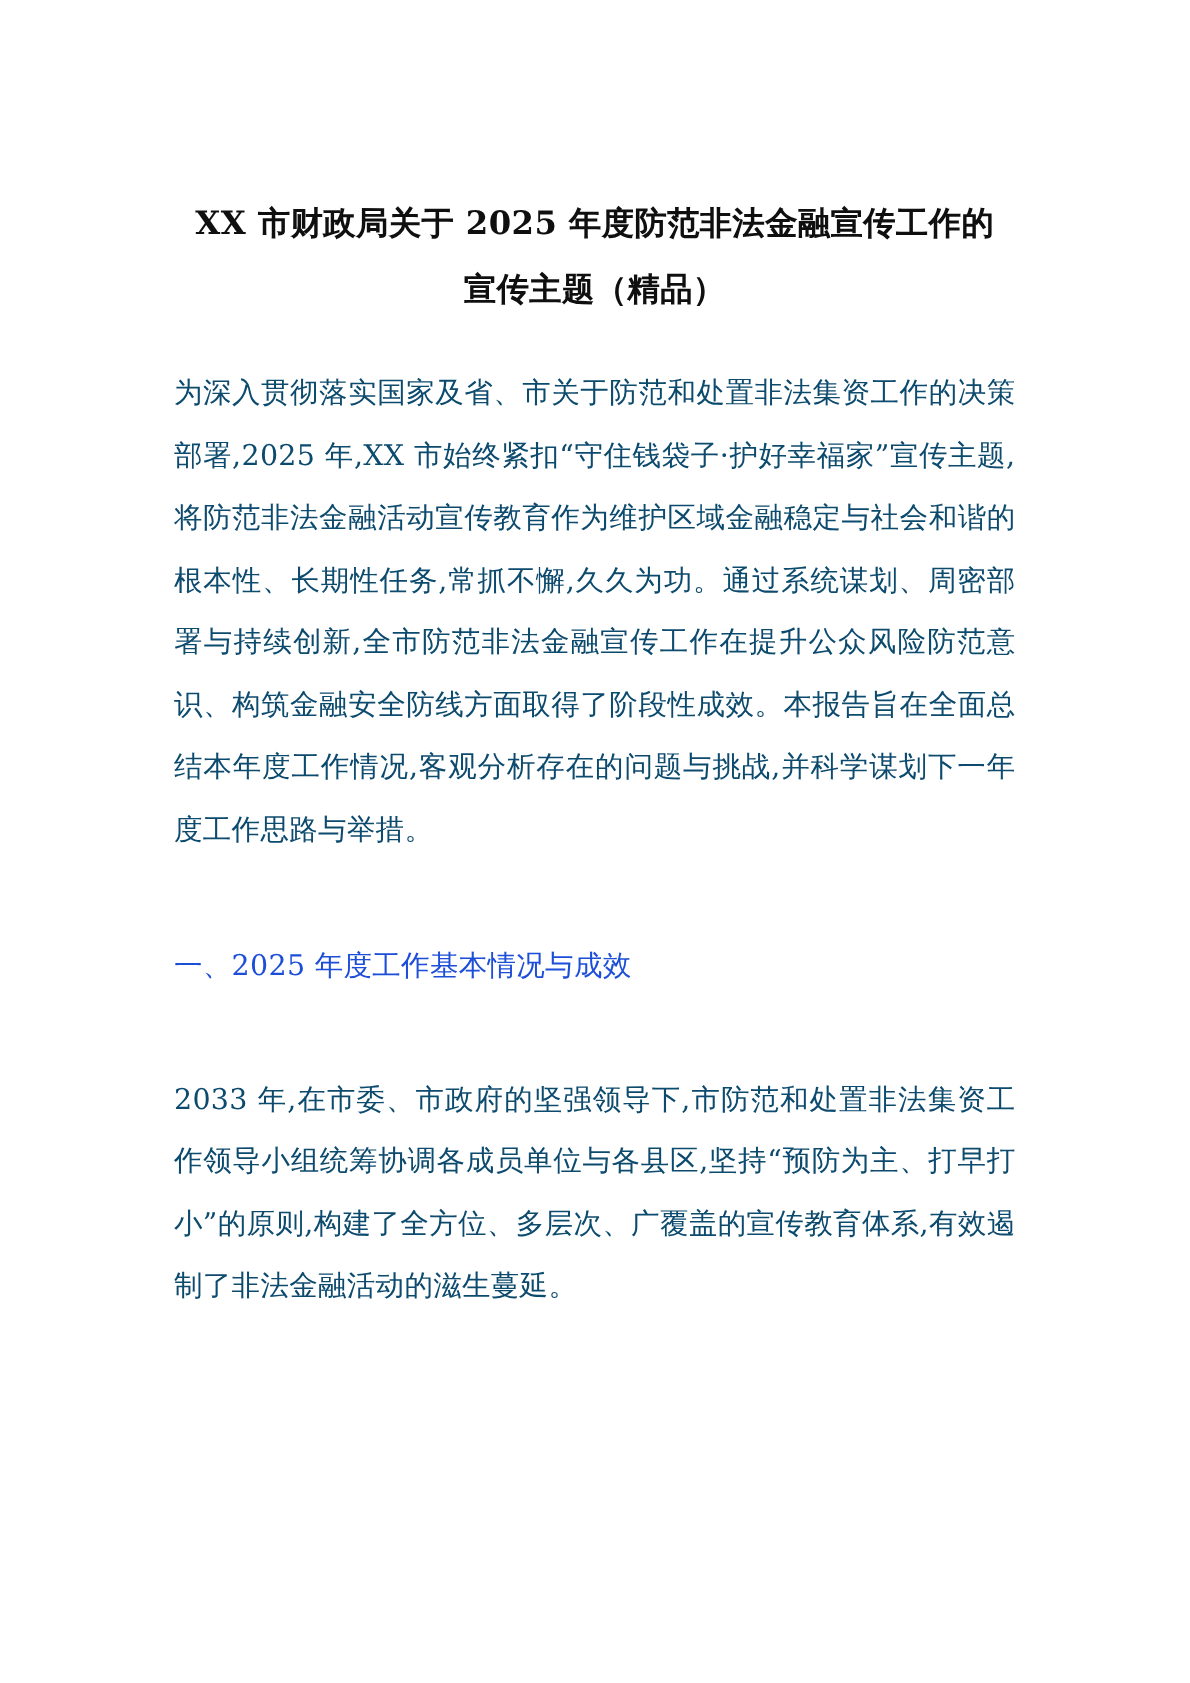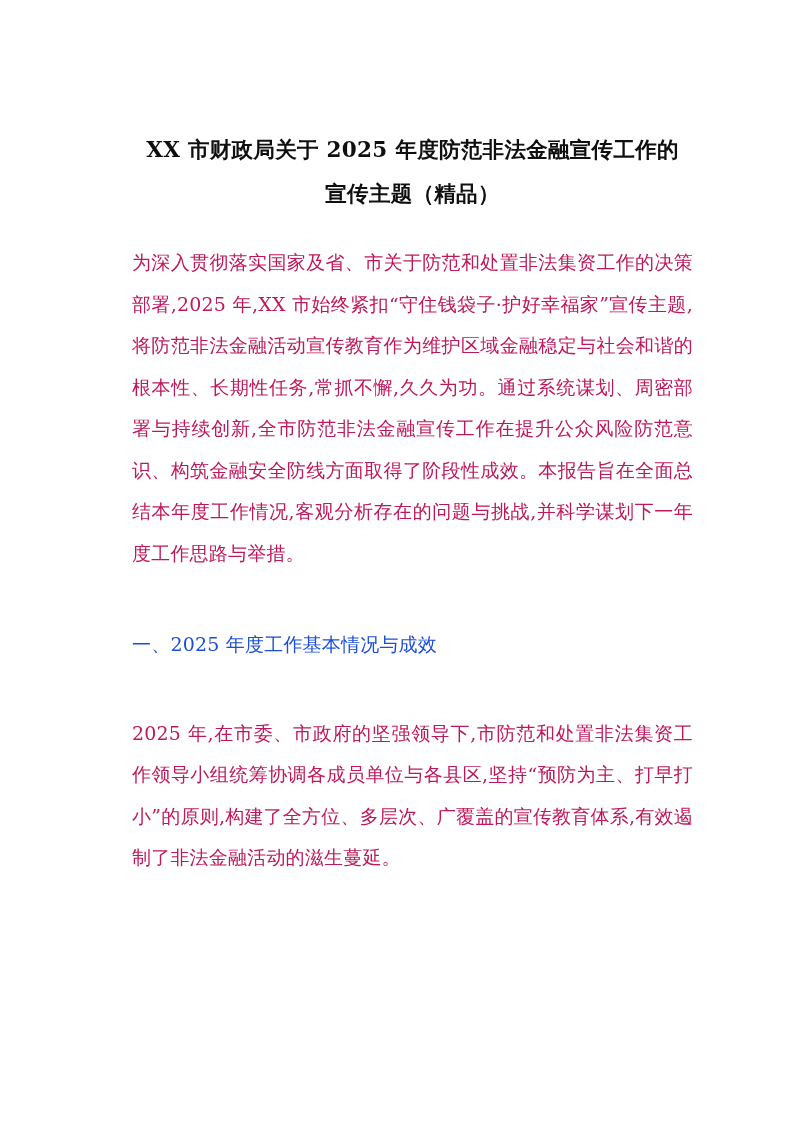--- a/index.html
+++ b/index.html
@@ -12,21 +12,21 @@
     width: 793px;
     height: 1122px;
     background: #ffffff;
     overflow: hidden;
     font-family: "DejaVu Serif", "Liberation Serif", serif;
     color: #1a1a1a;
     -webkit-font-smoothing: antialiased;
   }
   .content {
     position: absolute;
-    left: 132px;
+    left: 116px;
     top: 0;
     width: 561px;
   }
 
   
   .doc-title {
     margin: 0;
     padding-top: 128px;
     text-align: center;
     font-weight: bold;
@@ -44,21 +44,21 @@
   }
 
   
   .para {
     margin: 0;
     font-size: 19px;
     line-height: 41.5px;
     text-align: justify;
     text-justify: inter-ideograph;
     letter-spacing: 0.2px;
-    color: #be185d;
+    color: #0c4a6e;
     font-family: "DejaVu Serif", "Liberation Serif", serif;
   }
   .heading {
     margin: 0;
     font-size: 19px;
     line-height: 41.5px;
     font-weight: normal;
     letter-spacing: 0.2px;
     color: #1d4ed8;
     text-align: left;
@@ -85,19 +85,19 @@
     <div class="gap-1"></div>
 
     <p class="para">为深入贯彻落实国家及省、市关于防范和处置非法集资工作的决策部署,2025 年,XX 市始终紧扣“守住钱袋子·护好幸福家”宣传主题,将防范非法金融活动宣传教育作为维护区域金融稳定与社会和谐的根本性、长期性任务,常抓不懈,久久为功。通过系统谋划、周密部署与持续创新,全市防范非法金融宣传工作在提升公众风险防范意识、构筑金融安全防线方面取得了阶段性成效。本报告旨在全面总结本年度工作情况,客观分析存在的问题与挑战,并科学谋划下一年度工作思路与举措。</p>
 
     <div class="gap-2"></div>
 
     <h2 class="heading">一、2025 年度工作基本情况与成效</h2>
 
     <div class="gap-3"></div>
 
-    <p class="para">2025 年,在市委、市政府的坚强领导下,市防范和处置非法集资工作领导小组统筹协调各成员单位与各县区,坚持“预防为主、打早打小”的原则,构建了全方位、多层次、广覆盖的宣传教育体系,有效遏制了非法金融活动的滋生蔓延。</p>
+    <p class="para">2033 年,在市委、市政府的坚强领导下,市防范和处置非法集资工作领导小组统筹协调各成员单位与各县区,坚持“预防为主、打早打小”的原则,构建了全方位、多层次、广覆盖的宣传教育体系,有效遏制了非法金融活动的滋生蔓延。</p>
 
     <div class="gap-4"></div>
 
 
   </div>
 </div>
 
 </body></html>

